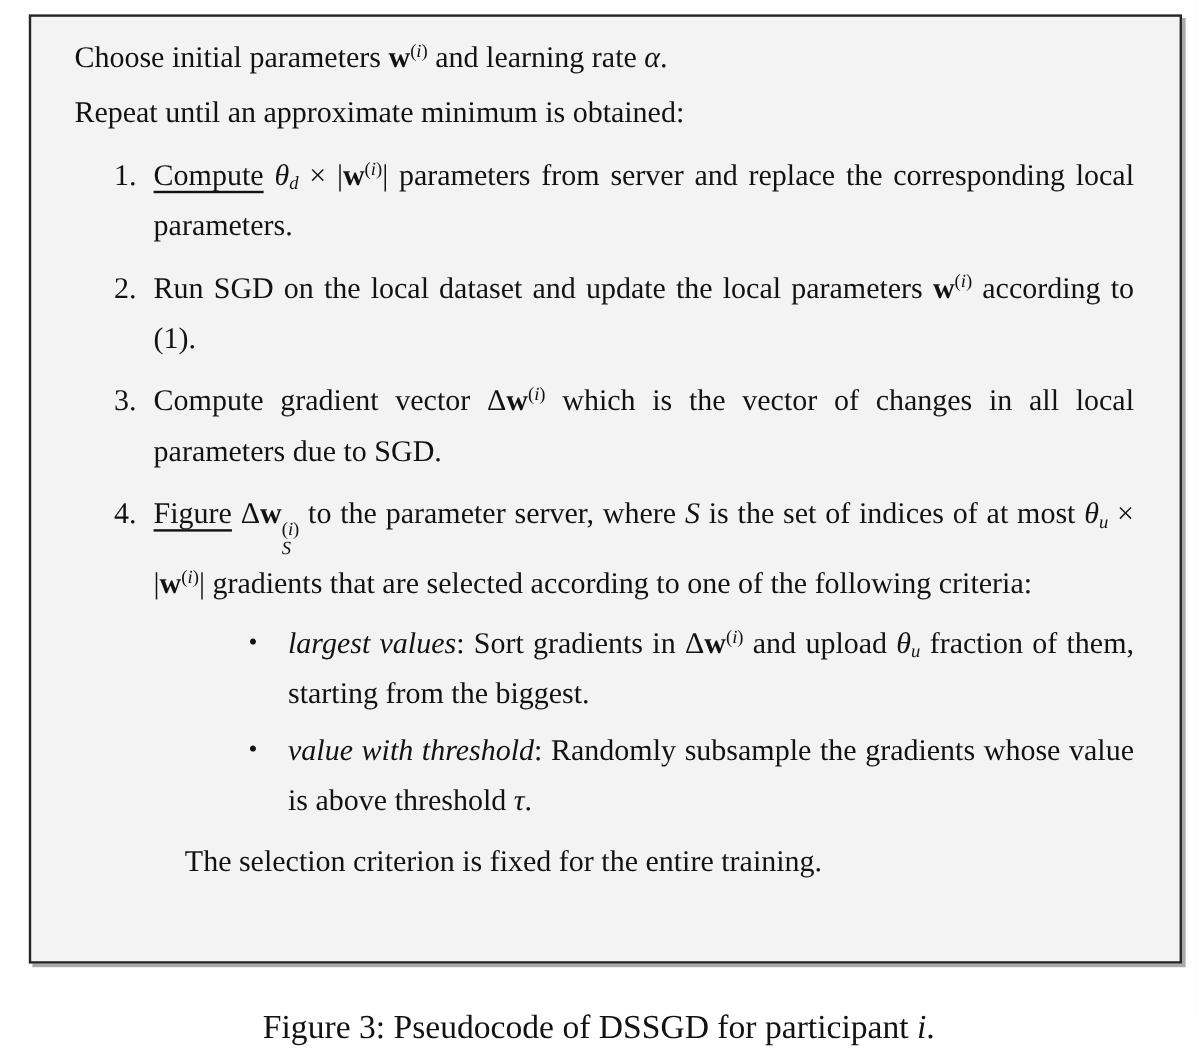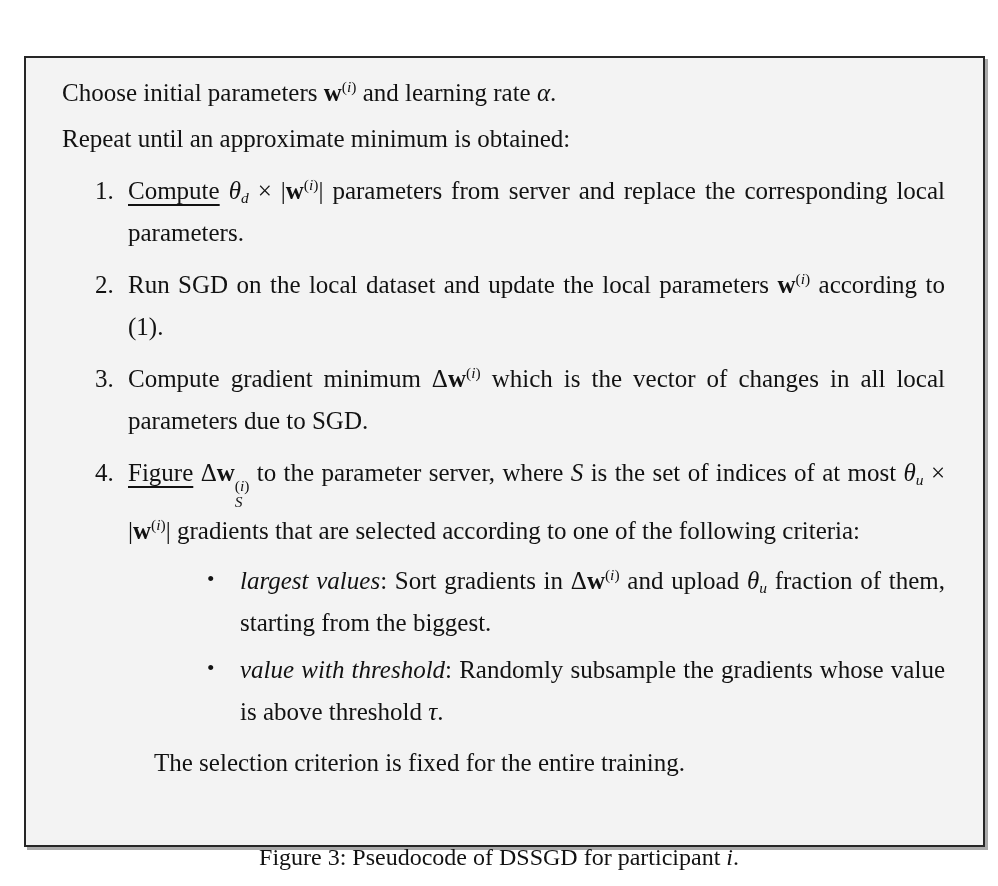--- a/index.html
+++ b/index.html
@@ -15,37 +15,36 @@
     position: absolute;
     left: 24px; top: 12px;
     width: 961px; height: 791px;
     box-sizing: border-box;
     background: #f3f3f3;
     border: 2px solid #262626;
     box-shadow: 3px 3px 0 #a9a9a9;
     padding: 14px 38px 0 36px;
     font-size: 25px;
     line-height: 42px;
-    margin-top: 44px;
   }
   .intro-line { margin-bottom: 4px; }
   .enum-item { position: relative; margin-top: 10px; }
   .enum-label { position: absolute; left: 33px; top: 0; }
   .enum-text { display: block; padding-left: 66px; text-align: justify; }
   .bullet-item { position: relative; margin-top: 8px; }
   .bullet-item + .bullet-item { margin-top: 5px; }
   .bullet-marker { position: absolute; left: 145px; top: -2px; font-size: 0.85em; }
   .bullet-text { display: block; padding-left: 178px; text-align: justify; }
   .closing-line { margin-top: 9px; padding-left: 92px; font-family: Liberation Serif, serif; }
   .caption {
     position: absolute;
     left: 0; top: 840px;
     width: 998px;
     text-align: center;
-    font-size: 24px;
+    font-size: 28px;
     line-height: 34px;
   }
   
   .b { font-weight: bold; }
   .i { font-style: italic; }
   .u { text-decoration: underline; text-decoration-thickness: 2px; text-underline-offset: 5px; }
   .seg-sup { font-size: 0.62em; vertical-align: 0.55em; line-height: 0; }
   .seg-sub { font-size: 0.62em; vertical-align: -0.25em; line-height: 0; }
   .supsub {
     display: inline-flex;
@@ -72,21 +71,21 @@
     <span class="enum-text"><span class="u">Compute</span><span> </span><span class="i">θ</span><span class="seg-sub"><span class="i">d</span></span><span> × |</span><span class="b">w</span><span class="seg-sup"><span>(</span><span class="i">i</span><span>)</span></span><span>| parameters from server and replace the corresponding local parameters.</span></span>
   </div>
 
   <div class="enum-item">
     <span class="enum-label">2.</span>
     <span class="enum-text"><span>Run SGD on the local dataset and update the local parameters </span><span class="b">w</span><span class="seg-sup"><span>(</span><span class="i">i</span><span>)</span></span><span> according to (1).</span></span>
   </div>
 
   <div class="enum-item">
     <span class="enum-label">3.</span>
-    <span class="enum-text"><span>Compute gradient minimum Δ</span><span class="b">w</span><span class="seg-sup"><span>(</span><span class="i">i</span><span>)</span></span><span> which is the vector of changes in all local parameters due to SGD.</span></span>
+    <span class="enum-text"><span>Compute gradient vector Δ</span><span class="b">w</span><span class="seg-sup"><span>(</span><span class="i">i</span><span>)</span></span><span> which is the vector of changes in all local parameters due to SGD.</span></span>
   </div>
 
   <div class="enum-item">
     <span class="enum-label">4.</span>
     <span class="enum-text"><span class="u">Figure</span><span> Δ</span><span class="b">w</span><span class="supsub">
           <span class="ss-sup"><span>(</span><span class="i">i</span><span>)</span></span>
           <span class="ss-sub"><span class="i">S</span></span>
         </span><span> to the parameter server, where </span><span class="i">S</span><span> is the set of indices of at most </span><span class="i">θ</span><span class="seg-sub"><span class="i">u</span></span><span> × |</span><span class="b">w</span><span class="seg-sup"><span>(</span><span class="i">i</span><span>)</span></span><span>| gradients that are selected according to one of the following criteria:</span></span>
   </div>
 

